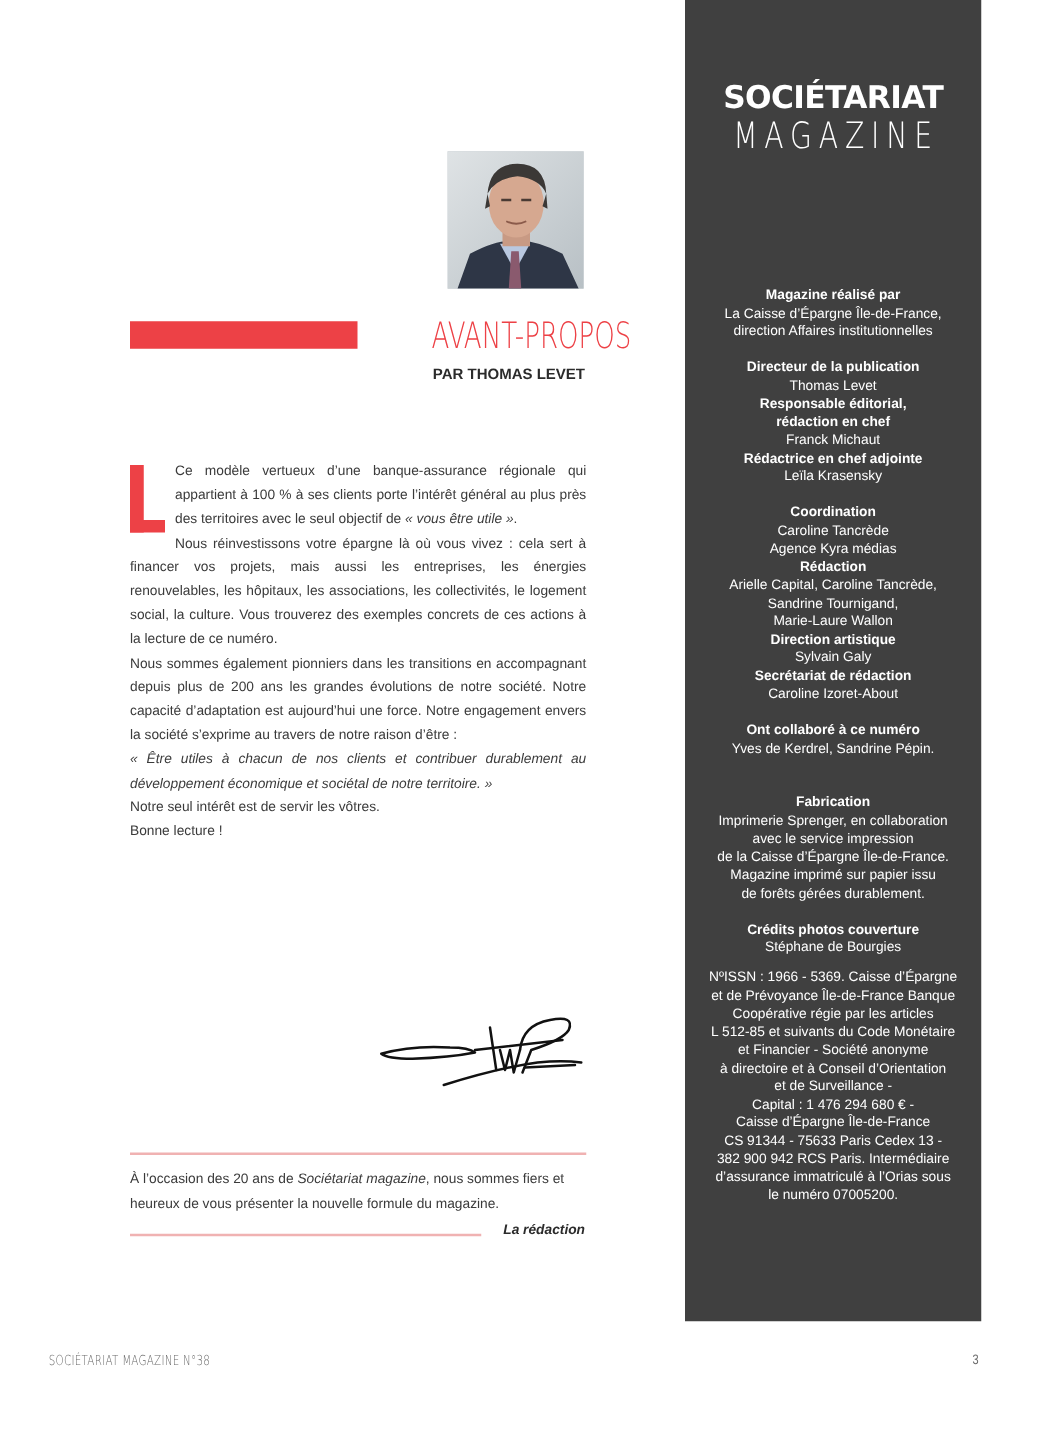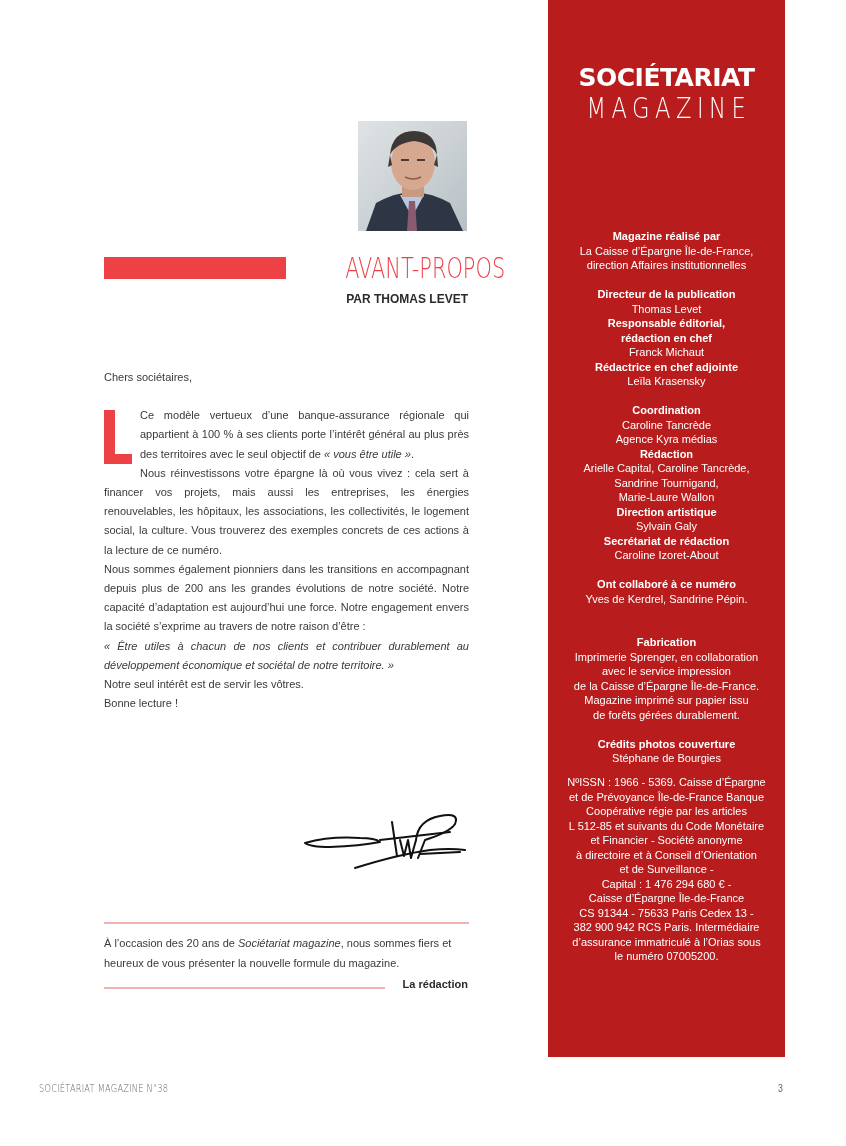--- a/index.html
+++ b/index.html
@@ -1,21 +1,21 @@
 <!DOCTYPE html>
 <html><head>
 <meta charset="utf-8">
 <style>
   html, body { margin: 0; padding: 0; background: #ffffff; }
   body { width: 846px; height: 1146px; position: relative; overflow: hidden;
          font-family: "Liberation Sans", sans-serif; color: #2b2b2b; }
 
   
   .side { position: absolute; left: 548px; top: 0; width: 237px; height: 1057px;
-          background: #b91c1c; color: #ffffff; text-align: center; }
+          background: #404040; color: #ffffff; text-align: center; }
   .logo-top { position: absolute; top: 64px; left: 0; width: 100%;
               font-family: "DejaVu Sans", sans-serif; font-weight: bold; font-size: 25px;
               letter-spacing: -0.5px; line-height: 28px; }
   .logo-bottom { position: absolute; top: 91px; left: 0; width: 100%;
                  font-family: "DejaVu Sans", sans-serif; font-weight: 200; font-size: 29px;
                  letter-spacing: 7px; line-height: 34px; padding-left: 6px; box-sizing: border-box;
                  transform: scaleX(0.78); transform-origin: center; font-stretch: condensed; }
   .credits { position: absolute; top: 213px; left: 0; width: 100%;
              font-size: 11px; line-height: 14.5px; margin-top: 16px; }
   .credits .h { font-weight: bold; }
@@ -40,21 +40,21 @@
   .dropcap { float: left; width: 28px; height: 54px; margin: 4px 8px 0 0; position: relative; }
   .dropcap .v { position: absolute; left: 0; top: 0; width: 11px; height: 54px; background: #ed4146; }
   .dropcap .h { position: absolute; left: 0; bottom: 0; width: 28px; height: 10px; background: #ed4146; }
   .body em { font-style: italic; }
 
   .signature { position: absolute; left: 300px; top: 810px; width: 170px; height: 62px; }
 
   .rule1 { position: absolute; left: 104px; top: 922px; width: 365px; height: 1.5px; background: #f0b2b2; }
   .note { position: absolute; left: 104px; top: 934px; width: 365px; font-size: 11px; line-height: 19.5px; color: #3a3a3a; }
   .rule2 { position: absolute; left: 104px; top: 987px; width: 281px; height: 1.5px; background: #f0b2b2; }
-  .sig2 { position: absolute; left: 388px; top: 978px; width: 80px; text-align: right; font-size: 11px; font-weight: bold; color: #2b2b2b; }
+  .sig2 { position: absolute; left: 388px; top: 978px; width: 80px; text-align: right; font-size: 11px; font-weight: bold; color: #2b2b2b; font-style: italic; }
 
   .footer-left { position: absolute; left: 39px; top: 1082px; font-size: 11px; color: #6a6a6a;
                  font-family: "DejaVu Sans", sans-serif; font-weight: 300; letter-spacing: 0.3px;
                  transform: scaleX(0.75); transform-origin: left center; white-space: nowrap; }
   .footer-right { position: absolute; left: 778px; top: 1082px; font-size: 11px; color: #6a6a6a;
                   transform: scaleX(0.8); transform-origin: left center; }
 </style>
 </head>
 <body>
 
@@ -145,21 +145,20 @@
 
     <path d="M47 56 Q55 60 63 56" stroke="#8a5a4a" stroke-width="1.5" fill="none"></path>
   </svg>
 </div>
 
 <div class="redbar"></div>
 <div class="title">AVANT-PROPOS</div>
 <div class="byline">PAR THOMAS LEVET</div>
 
 <div class="body">
-  <div class="greet">Chers sociétaires,</div>
   <p>
     <span class="dropcap" title="L">
         <span class="v"></span>
         <span class="h"></span>
       </span>
   </p>
   <p><span>Ce modèle vertueux d’une banque-assurance régionale qui appartient à 100 % à ses clients porte l’intérêt général au plus près des territoires avec le seul objectif de </span><em>« vous être utile »</em><span>.</span></p>
   <p>Nous réinvestissons votre épargne là où vous vivez : cela sert à financer vos projets, mais aussi les entreprises, les énergies renouvelables, les hôpitaux, les associations, les collectivités, le logement social, la culture. Vous trouverez des exemples concrets de ces actions à la lecture de ce numéro.</p>
   <p>Nous sommes également pionniers dans les transitions en accompagnant depuis plus de 200 ans les grandes évolutions de notre société. Notre capacité d’adaptation est aujourd’hui une force. Notre engagement envers la société s’exprime au travers de notre raison d’être :</p>
   <p><em>« Être utiles à chacun de nos clients et contribuer durablement au développement économique et sociétal de notre territoire. »</em></p>

